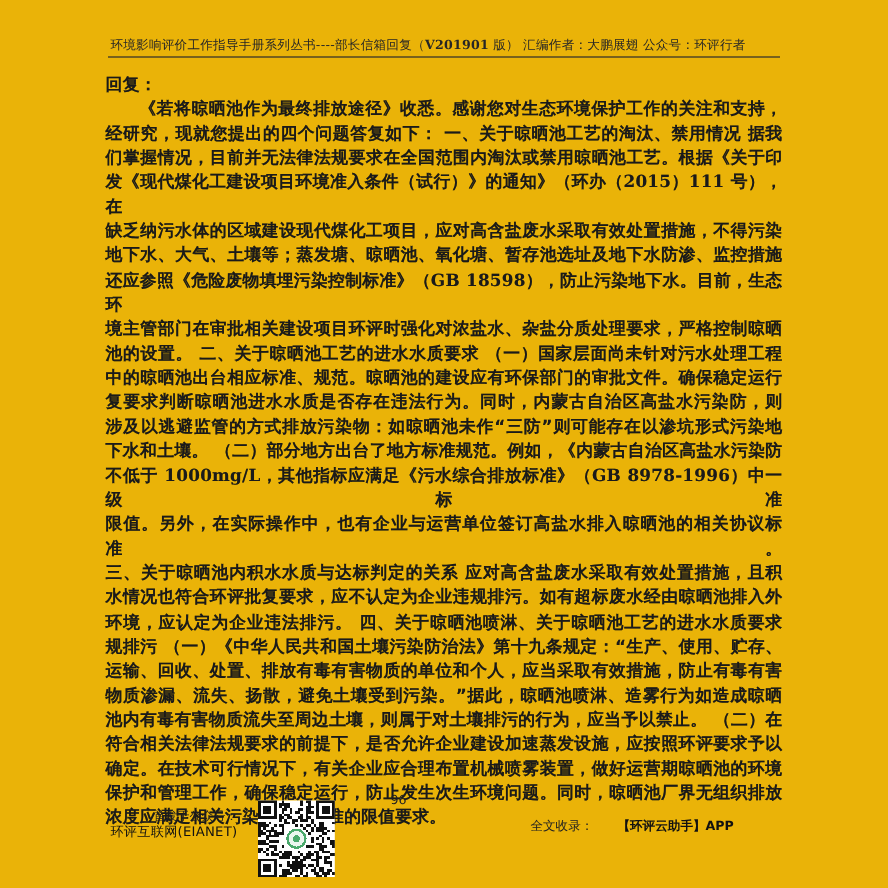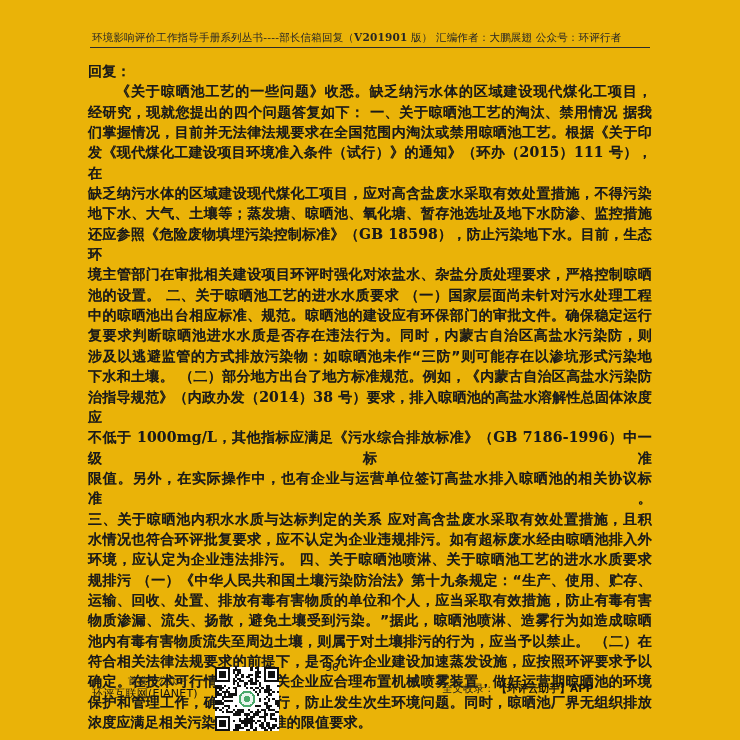--- a/index.html
+++ b/index.html
@@ -33,47 +33,46 @@
     position:absolute;left:300px;top:661px;width:64px;text-align:center;
     font-size:10.5px;color:#222;
   }
   .footer-left{position:absolute;left:92px;top:674px;line-height:13px;text-align:right;}
   .footer-left .l1{font-size:10px;color:#222;}
   .footer-left .l2{font-size:11px;font-weight:400;color:#111;letter-spacing:.2px;}
   .qr-wrap{position:absolute;left:215px;top:667px;width:64px;height:64px;}
   .footer-right{
     position:absolute;left:442px;top:682px;font-size:10.5px;color:#222;white-space:nowrap;
   }
-  .footer-right .app{font-weight:700;color:#111;margin-left:2px;}
+  .footer-right .app{font-weight:700;color:#111;margin-left:20px;}
 </style>
 </head>
 <body>
 
 <div class="page">
 
   <div class="header-title">环境影响评价工作指导手册系列丛书----部长信箱回复（<b>V201901</b> 版）  汇编作者：大鹏展翅  公众号：环评行者</div>
   <div class="header-rule"></div>
 
   <div class="body-block">
       <div class="line short">回复：</div>
-      <div class="line indent">《关于晾晒池工艺的一些问题》收悉。缺乏纳污水体的区域建设现代煤化工项目，</div>
+      <div class="line indent">《若将晾晒池作为最终排放途径》收悉。感谢您对生态环境保护工作的关注和支持，</div>
       <div class="line">经研究，现就您提出的四个问题答复如下： 一、关于晾晒池工艺的淘汰、禁用情况 据我</div>
       <div class="line">们掌握情况，目前并无法律法规要求在全国范围内淘汰或禁用晾晒池工艺。根据《关于印</div>
       <div class="line">发《现代煤化工建设项目环境准入条件（试行）》的通知》（环办（<b>2015</b>）<b>111</b> 号），在</div>
       <div class="line">缺乏纳污水体的区域建设现代煤化工项目，应对高含盐废水采取有效处置措施，不得污染</div>
       <div class="line">地下水、大气、土壤等；蒸发塘、晾晒池、氧化塘、暂存池选址及地下水防渗、监控措施</div>
       <div class="line">还应参照《危险废物填埋污染控制标准》（<b>GB 18598</b>），防止污染地下水。目前，生态环</div>
       <div class="line">境主管部门在审批相关建设项目环评时强化对浓盐水、杂盐分质处理要求，严格控制晾晒</div>
       <div class="line">池的设置。 二、关于晾晒池工艺的进水水质要求 （一）国家层面尚未针对污水处理工程</div>
       <div class="line">中的晾晒池出台相应标准、规范。晾晒池的建设应有环保部门的审批文件。确保稳定运行</div>
       <div class="line">复要求判断晾晒池进水水质是否存在违法行为。同时，内蒙古自治区高盐水污染防，则</div>
       <div class="line">涉及以逃避监管的方式排放污染物：如晾晒池未作“三防”则可能存在以渗坑形式污染地</div>
       <div class="line">下水和土壤。 （二）部分地方出台了地方标准规范。例如，《内蒙古自治区高盐水污染防</div>
-      <div class="line">治指导规范》（内政办发（<b>2014</b>）<b>38</b> 号）要求，排入晾晒池的高盐水溶解性总固体浓度应</div>
-      <div class="line">不低于 <b>1000mg/L</b>，其他指标应满足《污水综合排放标准》（<b>GB 7186-1996</b>）中一级标准</div>
+      <div class="line">不低于 <b>1000mg/L</b>，其他指标应满足《污水综合排放标准》（<b>GB 8978-1996</b>）中一级标准</div>
       <div class="line">限值。另外，在实际操作中，也有企业与运营单位签订高盐水排入晾晒池的相关协议标准。</div>
       <div class="line">三、关于晾晒池内积水水质与达标判定的关系 应对高含盐废水采取有效处置措施，且积</div>
       <div class="line">水情况也符合环评批复要求，应不认定为企业违规排污。如有超标废水经由晾晒池排入外</div>
       <div class="line">环境，应认定为企业违法排污。 四、关于晾晒池喷淋、关于晾晒池工艺的进水水质要求</div>
       <div class="line">规排污 （一）《中华人民共和国土壤污染防治法》第十九条规定：“生产、使用、贮存、</div>
       <div class="line">运输、回收、处置、排放有毒有害物质的单位和个人，应当采取有效措施，防止有毒有害</div>
       <div class="line">物质渗漏、流失、扬散，避免土壤受到污染。”据此，晾晒池喷淋、造雾行为如造成晾晒</div>
       <div class="line">池内有毒有害物质流失至周边土壤，则属于对土壤排污的行为，应当予以禁止。 （二）在</div>
       <div class="line">符合相关法律法规要求的前提下，是否允许企业建设加速蒸发设施，应按照环评要求予以</div>
       <div class="line">确定。在技术可行情况下，有关企业应合理布置机械喷雾装置，做好运营期晾晒池的环境</div>

